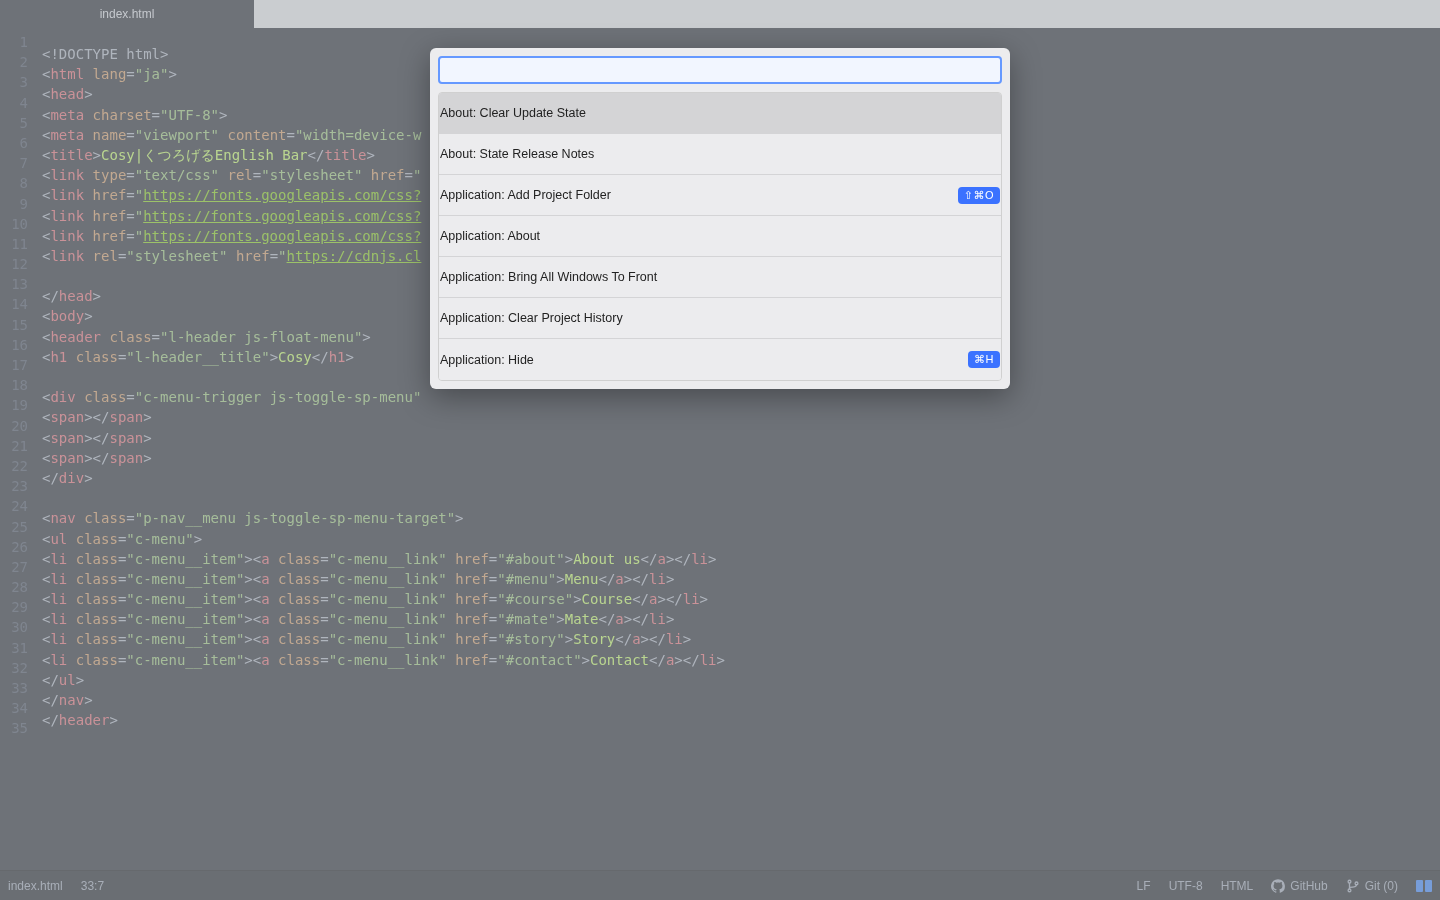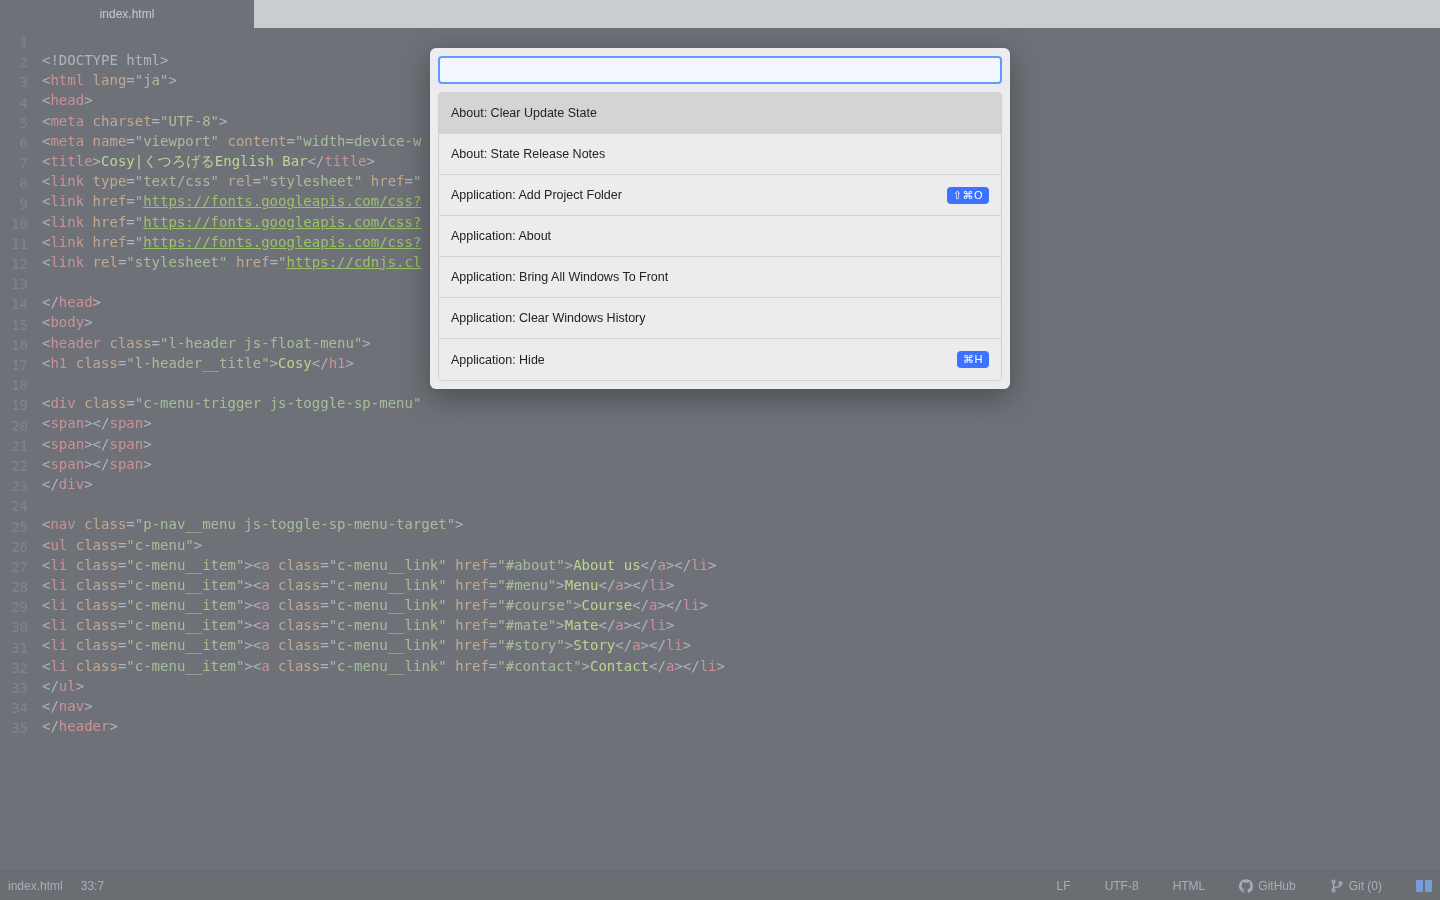--- a/index.html
+++ b/index.html
@@ -47,21 +47,21 @@
     width: 42px;
     text-align: right;
     padding-right: 14px;
     color: #4b5363;
     user-select: none;
     padding-top: 4px;
   }
   .gutter div { height: 20.2px; }
   .code {
     flex: 1;
-    padding-top: 22px;
+    padding-top: 16px;
     color: #abb2bf;
     overflow: hidden;
   }
   .code .row { height: 20.2px; }
 
   
   .wrap-guide {
     position: absolute;
     top: 28px;
     bottom: 30px;
@@ -87,21 +87,21 @@
     height: 30px;
     background: #21252b;
     color: #9da5b4;
     display: flex;
     align-items: center;
     font-size: 12px;
     padding: 0 8px;
     border-top: 1px solid #181a1f;
   }
   .status-left { display: flex; gap: 18px; align-items: center; }
-  .status-right { margin-left: auto; display: flex; gap: 34px; align-items: center; }
+  .status-right { margin-left: auto; display: flex; gap: 18px; align-items: center; }
   .status-bar .seg { display: inline-flex; align-items: center; gap: 5px; }
   .status-bar svg { display: block; }
   .split-icon { color: #3b82f6; }
 
   
   .palette {
     position: absolute;
     top: 48px;
     left: 50%;
     transform: translateX(-50%);
@@ -128,21 +128,21 @@
     border: 1px solid #d0d0d0;
     border-radius: 4px;
     overflow: hidden;
     max-height: 300px;
   }
   .palette-item {
     height: 41px;
     display: flex;
     align-items: center;
     justify-content: space-between;
-    padding: 0 12px;
+    padding: 0 1px;
     font-size: 12.5px;
     color: #222;
     background: #ececee;
     border-bottom: 1px solid #d4d4d6;
   }
   .palette-item:last-child { border-bottom: none; }
   .palette-item.selected { background: #d4d4d6; }
   .kbd {
     background: #3b72ff;
     color: #fff;
@@ -225,20 +225,20 @@
         <span>Application: Add Project Folder</span>
         <span class="kbd">⇧⌘O</span>
       </div>
       <div class="palette-item">
         <span>Application: About</span>
       </div>
       <div class="palette-item">
         <span>Application: Bring All Windows To Front</span>
       </div>
       <div class="palette-item">
-        <span>Application: Clear Windows History</span>
+        <span>Application: Clear Project History</span>
       </div>
       <div class="palette-item">
         <span>Application: Hide</span>
         <span class="kbd">⌘H</span>
       </div>
     </div>
 </div>
 
 </body></html>

